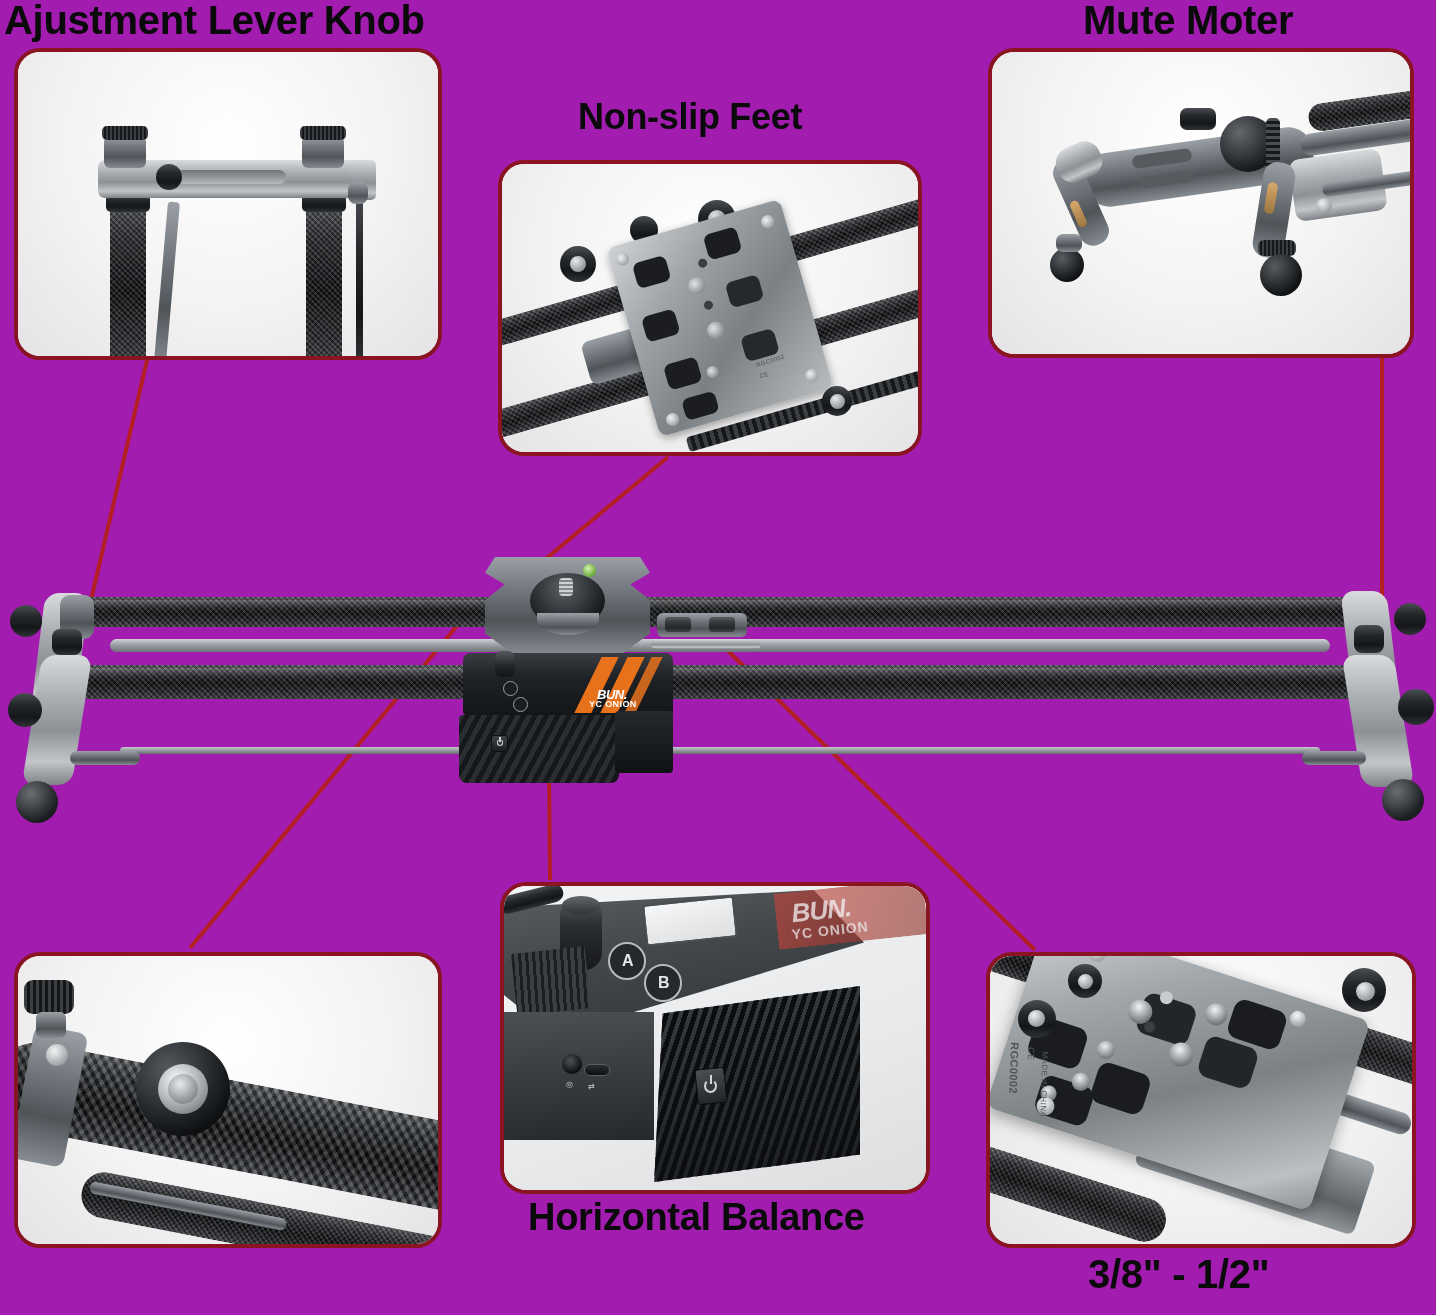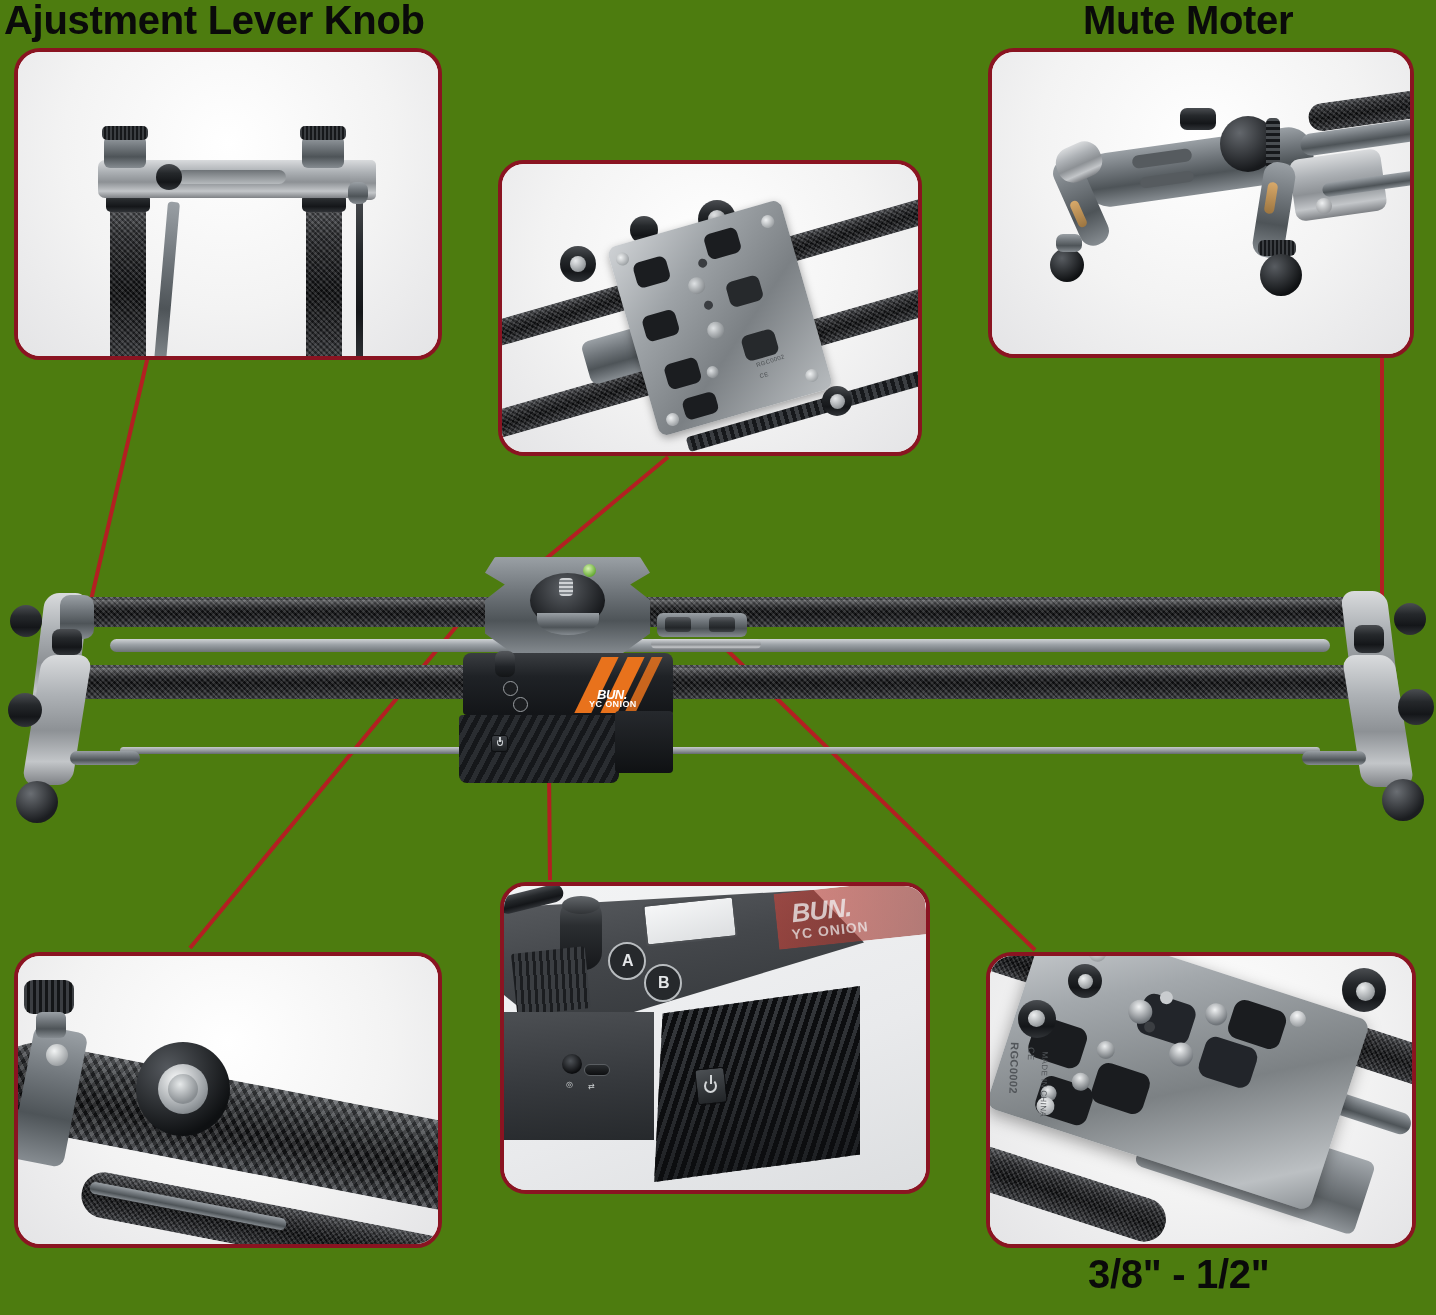--- a/index.html
+++ b/index.html
@@ -2,21 +2,21 @@
 <html><head>
 <meta charset="utf-8">
 <style>
   * { box-sizing: border-box; margin: 0; padding: 0; }
   html, body {
     width: 1436px; height: 1315px;
     background: #ffffff;
     font-family: "Liberation Sans", sans-serif;
     overflow: hidden;
   }
-  #stage { position: relative; width: 1436px; height: 1315px; background:#4d7c0f; }
+  #stage { position: relative; width: 1436px; height: 1315px; background:#a21caf; }
 
   
   .label {
     position: absolute;
     font-weight: 700;
     color: #0a0a0a;
     white-space: nowrap;
     letter-spacing: -0.3px;
   }
   .label.lbl-adj   { left: 4px;   top: -2px;   font-size: 40px; }
@@ -61,20 +61,22 @@
 
   .lbl-sm { position:absolute; color:#e9e9e9; font-size:6px; font-family:"Liberation Sans",sans-serif; letter-spacing:.4px; }
 </style>
 </head>
 <body>
 
 <div id="stage">
 
   <div class="label lbl-adj">Ajustment Lever Knob</div>
   <div class="label lbl-mute">Mute Moter</div>
+  <div class="label lbl-feet">Non-slip Feet</div>
+  <div class="label lbl-horiz">Horizontal Balance</div>
   <div class="label lbl-thr">3/8" - 1/2"</div>
 
   <svg id="links" viewBox="0 0 1436 1315">
 
     <line x1="148" y1="356" x2="84" y2="630" stroke="#b31f22" stroke-width="4"></line>
 
     <line x1="668" y1="457" x2="506" y2="592" stroke="#b31f22" stroke-width="4"></line>
 
     <line x1="1382" y1="356" x2="1382" y2="620" stroke="#b31f22" stroke-width="4"></line>
 

